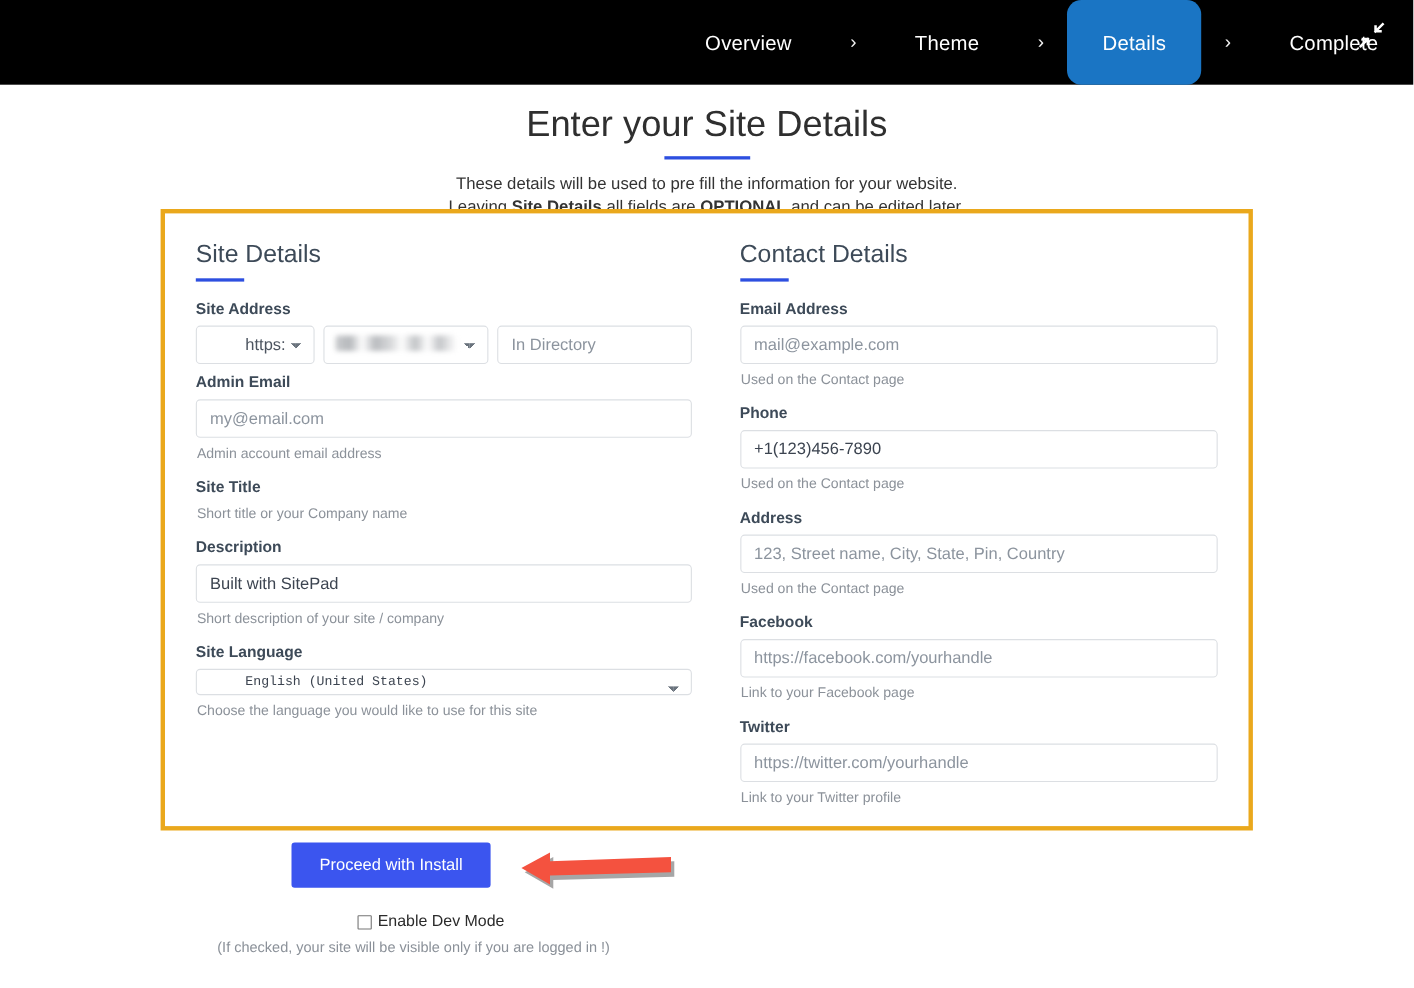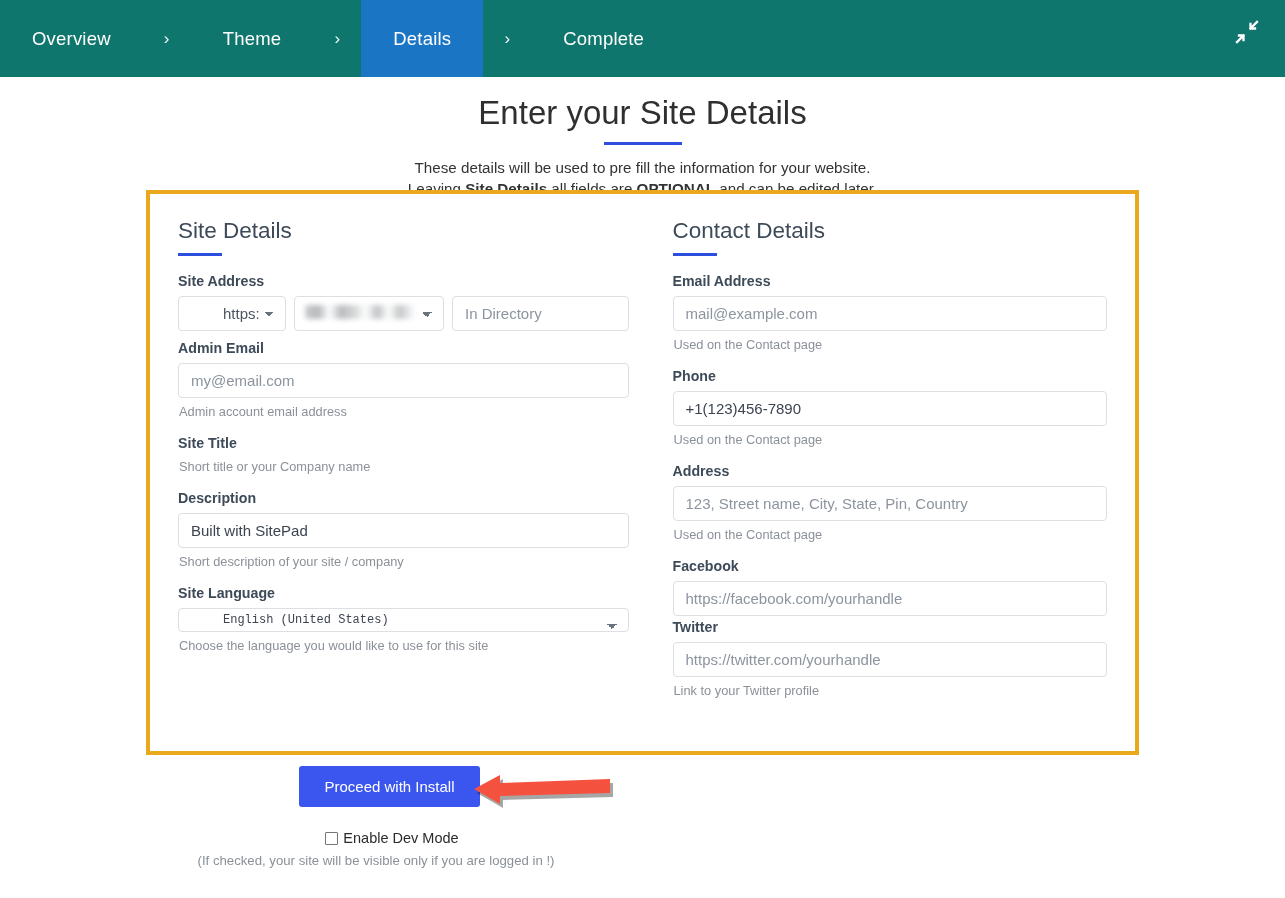--- a/index.html
+++ b/index.html
@@ -8,42 +8,42 @@
     width: 1285px; height: 898px;
     background: #ffffff;
     font-family: "Liberation Sans", sans-serif;
     overflow: hidden;
   }
 
   
   .wizard-bar {
     position: relative;
     width: 1285px; height: 77px;
-    background: #0f766e;
+    background: #000000;
     display: flex;
     align-items: stretch;
-    justify-content: flex-start;
+    justify-content: flex-end;
   }
   .wizard-steps {
     display: flex;
     align-items: stretch;
   }
   .step {
     display: flex;
     align-items: center;
     justify-content: center;
     color: #ffffff;
     font-size: 18.5px;
     letter-spacing: .2px;
     padding: 0 32px;
     height: 77px;
     white-space: nowrap;
     cursor: pointer;
   }
-  .step.active { background: #1a75c4; }
+  .step.active { background: #1a75c4; border-radius: 13px; }
   .step-sep {
     display: flex;
     align-items: center;
     justify-content: center;
     color: #ffffff;
     font-size: 17px;
     width: 48px;
     height: 77px;
     opacity: .95;
   }
@@ -165,21 +165,21 @@
       rgba(80,86,94,.36) 66%, rgba(255,255,255,.18) 76%,
       rgba(80,86,94,.34) 86%, rgba(255,255,255,.1) 100%);
     filter: blur(2.6px);
     pointer-events: none;
   }
 
   
   .bottom { position: absolute; left: 0; top: 760px; width: 1285px; }
   .btn-install {
     position: absolute;
-    left: 299px; top: 6px;
+    left: 265px; top: 6px;
     width: 181px; height: 41px;
     background: #3b55ef;
     color: #ffffff;
     border: none;
     border-radius: 3px;
     font-family: "Liberation Sans", sans-serif;
     font-size: 15px;
     cursor: pointer;
   }
   .arrow-annotation {
@@ -312,20 +312,21 @@
 
       <div class="field">
         <div class="field-label">Address</div>
         <input class="control" type="text" placeholder="123, Street name, City, State, Pin, Country" style="">
         <div class="hint">Used on the Contact page</div>
       </div>
 
       <div class="field">
         <div class="field-label">Facebook</div>
         <input class="control" type="text" placeholder="https://facebook.com/yourhandle" style="">
+        <div class="hint">Link to your Facebook page</div>
       </div>
 
       <div class="field">
         <div class="field-label">Twitter</div>
         <input class="control" type="text" placeholder="https://twitter.com/yourhandle" style="">
         <div class="hint">Link to your Twitter profile</div>
       </div>
     </div>
 
   </div>

